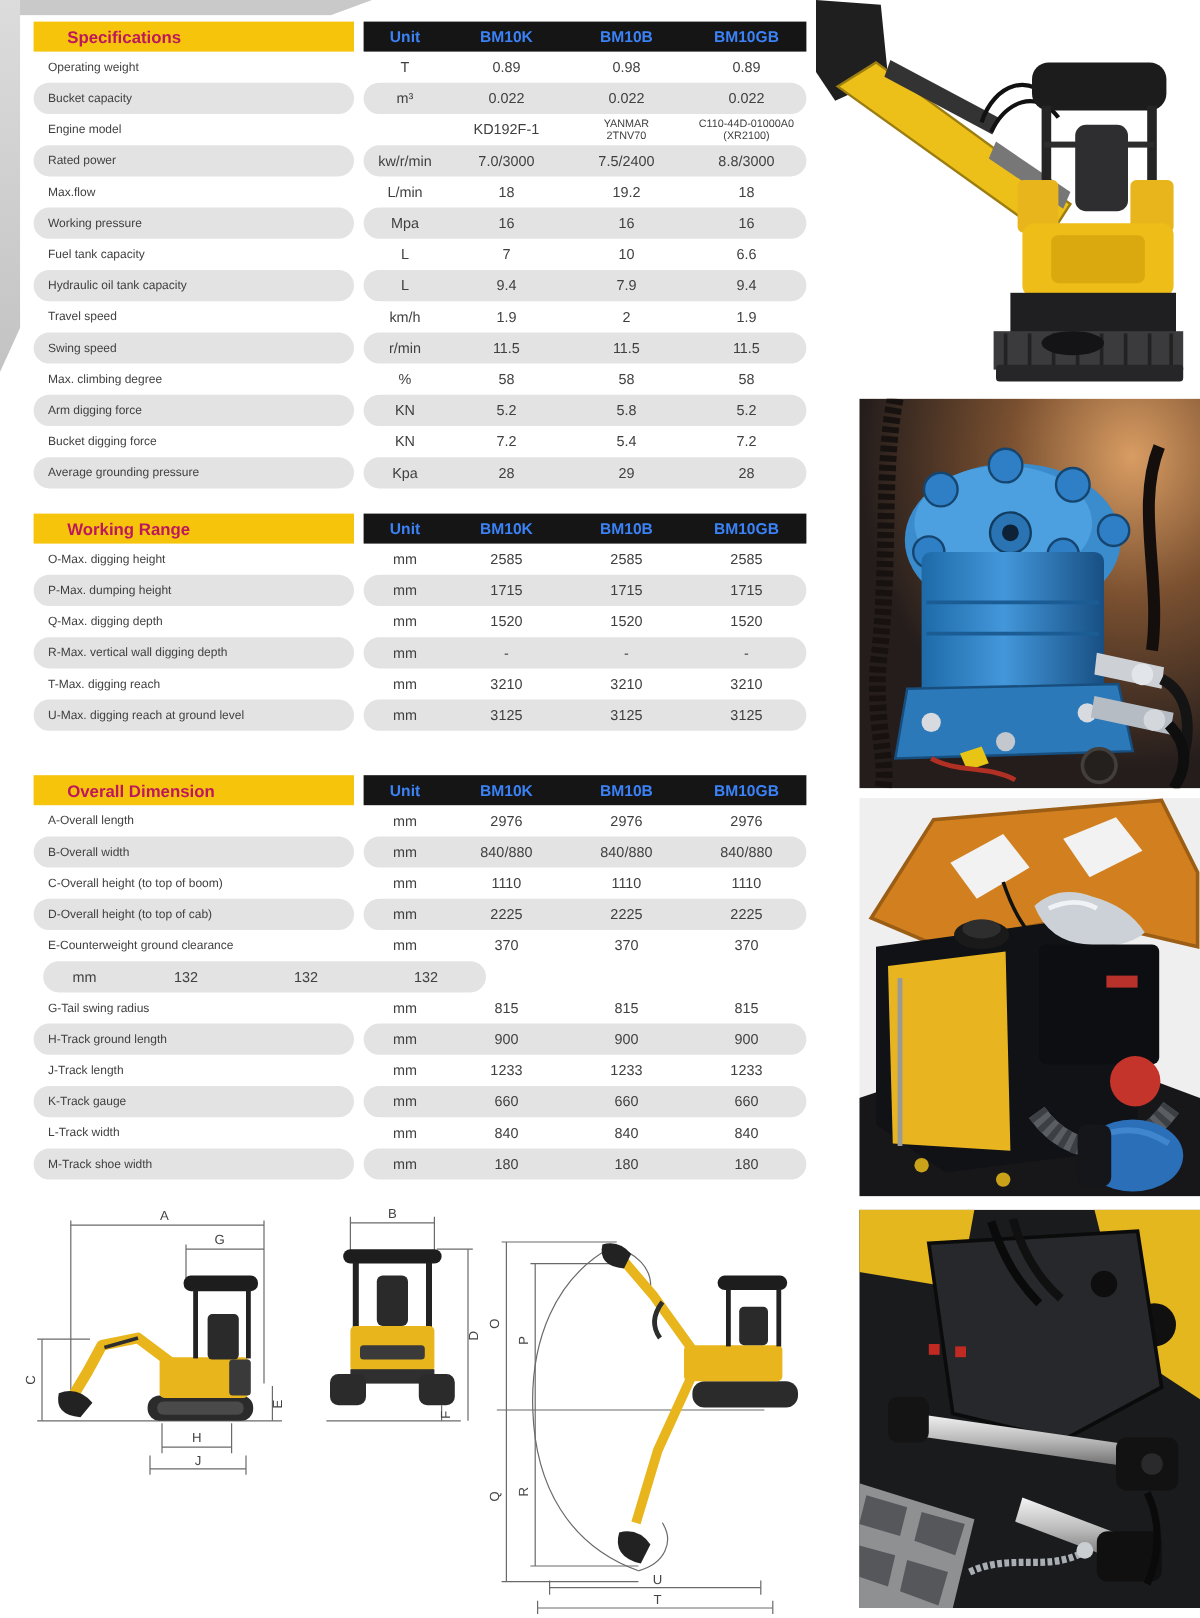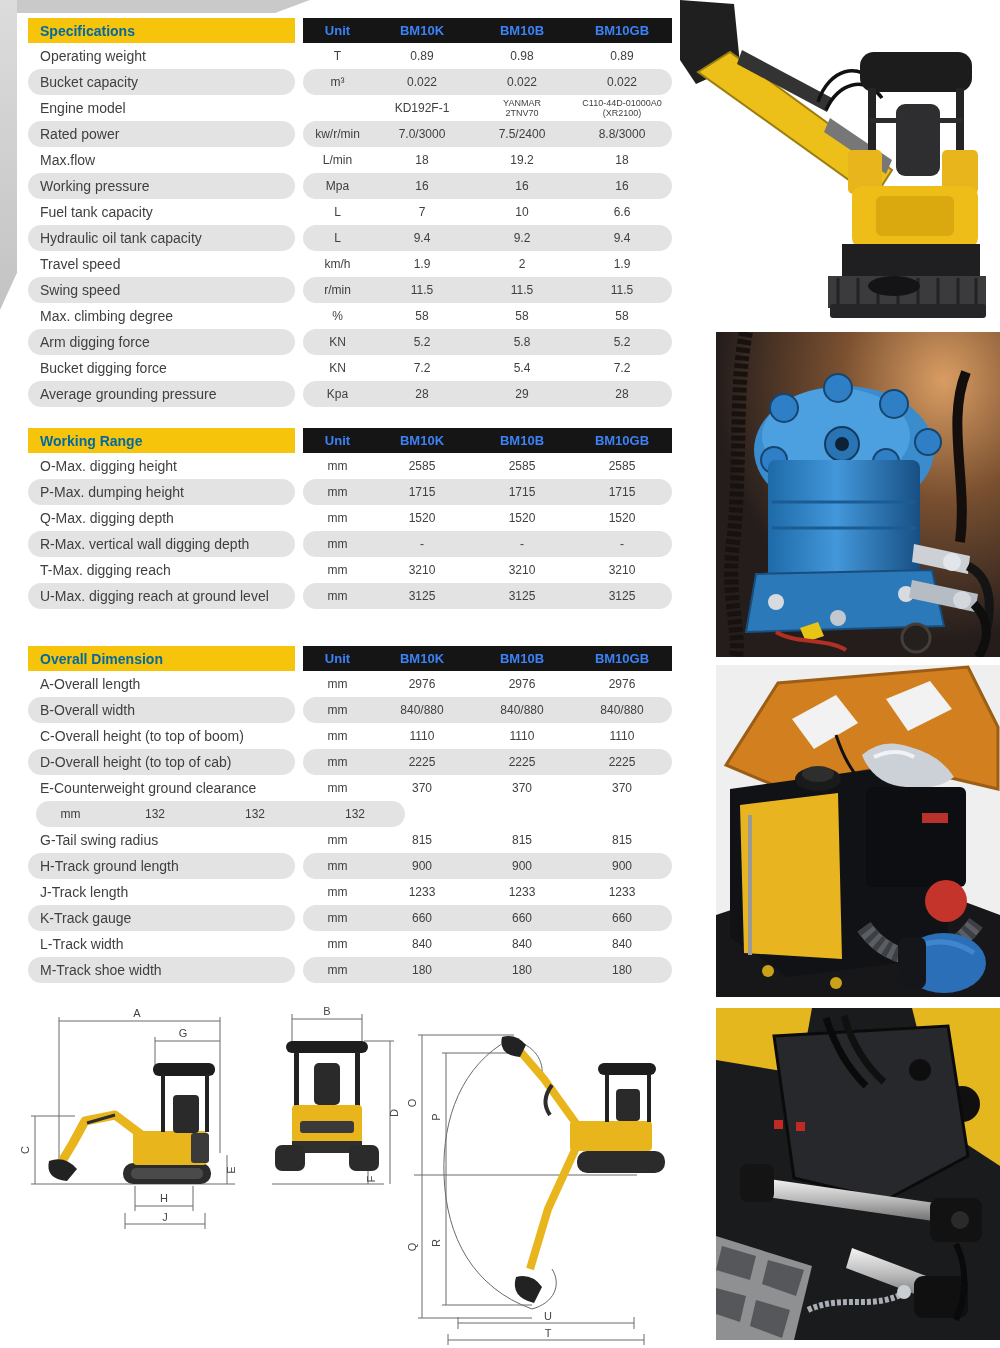--- a/index.html
+++ b/index.html
@@ -7,29 +7,29 @@
         font-family:"Liberation Sans",sans-serif;color:#3f3f3f;}
   
   .top-band{position:absolute;left:0;top:0;width:1000px;height:13px;background:#c9c9c9;
             clip-path:polygon(0 0,31% 0,27.5% 100%,0 100%);}
   .left-strip{position:absolute;left:0;top:0;width:17px;height:310px;
               background:linear-gradient(180deg,#dcdcdc,#c3c3c3);
               clip-path:polygon(0 0,100% 0,100% 88%,0 100%);}
   
   .tbl{position:absolute;left:28px;width:644px;}
   .tbl-header{display:flex;height:25px;}
-  .tbl-title{width:267px;background:#f6c40a;color:#0369a1;font-weight:bold;font-size:14px;
-             display:flex;align-items:center;padding-left:12px;box-sizing:border-box;}
+  .tbl-title{width:267px;background:#f6c40a;color:#be185d;font-weight:bold;font-size:14px;
+             display:flex;align-items:center;padding-left:28px;box-sizing:border-box;}
   .gutter{width:8px;}
   .tbl-cols{width:369px;background:#151515;color:#3b82f6;font-weight:bold;display:flex;align-items:center;}
   .col-unit{width:69px;text-align:center;font-size:13px;}
   .col-model{width:100px;text-align:center;font-size:13px;}
   .row{display:flex;height:26px;}
   .row .label{width:267px;display:flex;align-items:center;padding-left:12px;box-sizing:border-box;
-              font-size:14px;}
+              font-size:10px;}
   .row .right{width:369px;margin-left:8px;display:flex;align-items:center;}
   .row.gray .label,.row.gray .right{background:#e3e3e3;border-radius:13px;}
   .unit{width:69px;text-align:center;font-size:12px;}
   .val{width:100px;text-align:center;font-size:12px;}
   .val.small{font-size:9px;line-height:1.15;white-space:pre-line;}
   
   .diag{position:absolute;}
   .diag text{font-family:"Liberation Sans",sans-serif;font-size:11px;fill:#444;}
   .dim{stroke:#6a6a6a;stroke-width:1;fill:none;}
   
@@ -117,21 +117,21 @@
             <div class="val">7</div>
             <div class="val">10</div>
             <div class="val">6.6</div>
           </div>
         </div>
         <div class="row gray">
           <div class="label">Hydraulic oil tank capacity</div>
           <div class="right">
             <div class="unit">L</div>
             <div class="val">9.4</div>
-            <div class="val">9.2</div>
+            <div class="val">7.9</div>
             <div class="val">9.4</div>
           </div>
         </div>
         <div class="row">
           <div class="label">Travel speed</div>
           <div class="right">
             <div class="unit">km/h</div>
             <div class="val">1.9</div>
             <div class="val">2</div>
             <div class="val">1.9</div>

